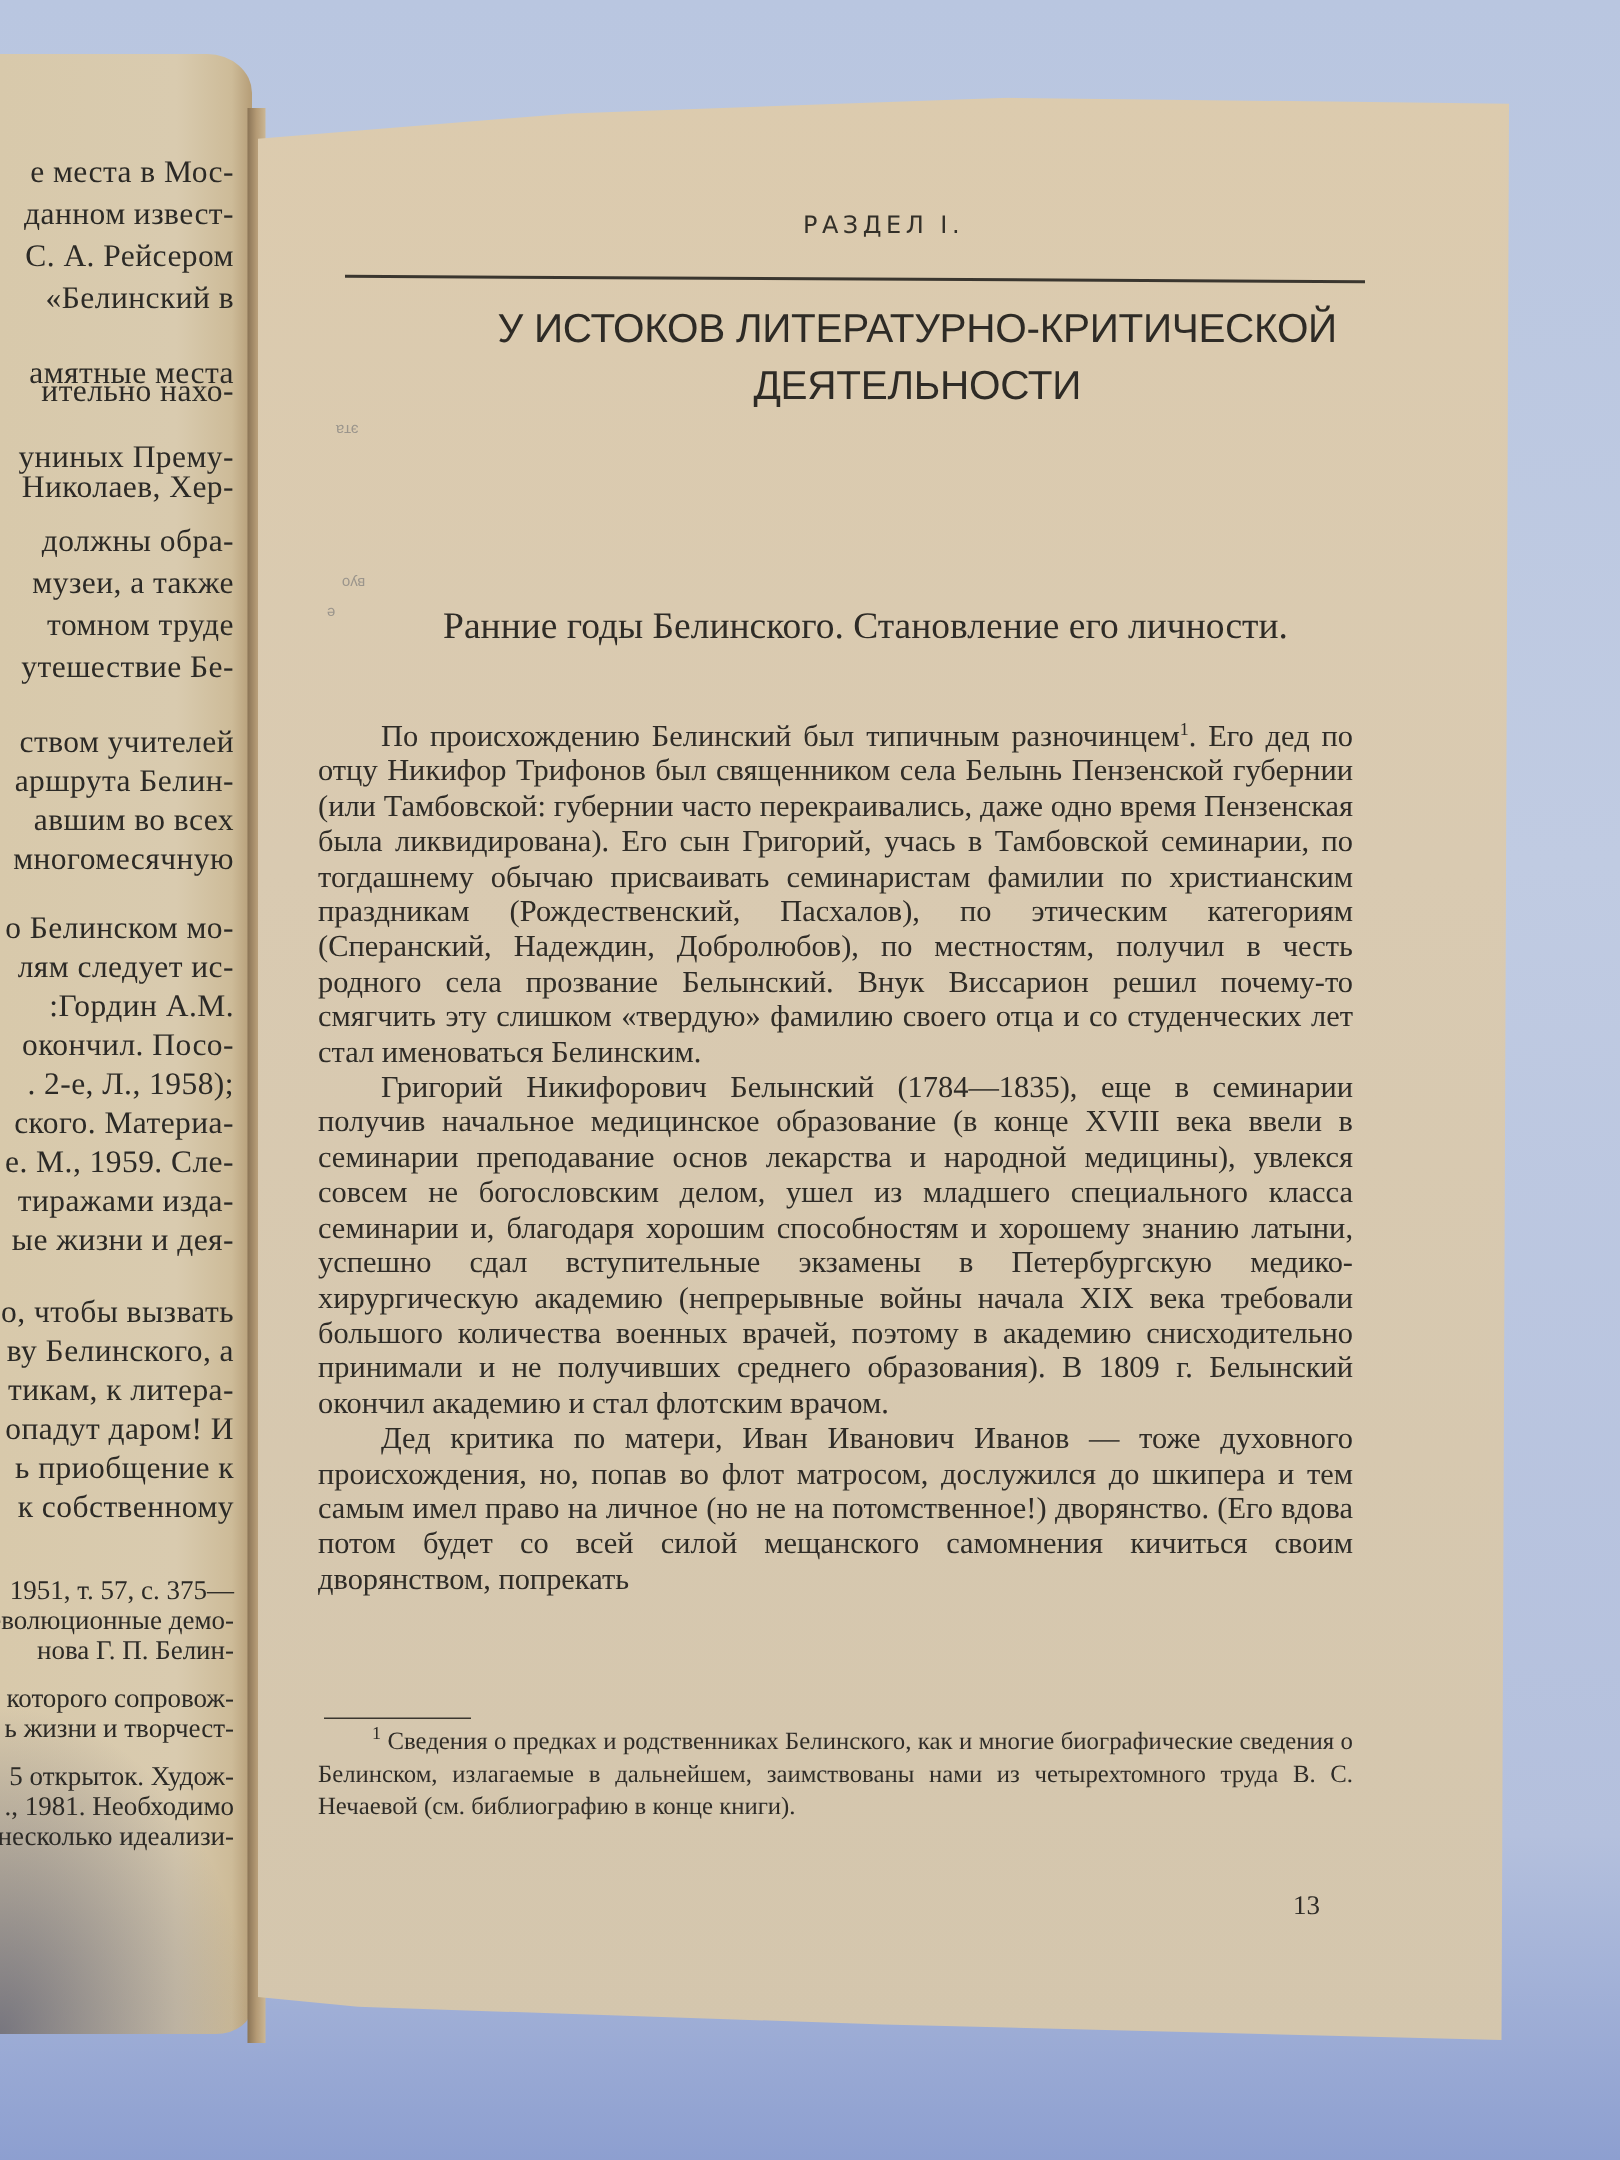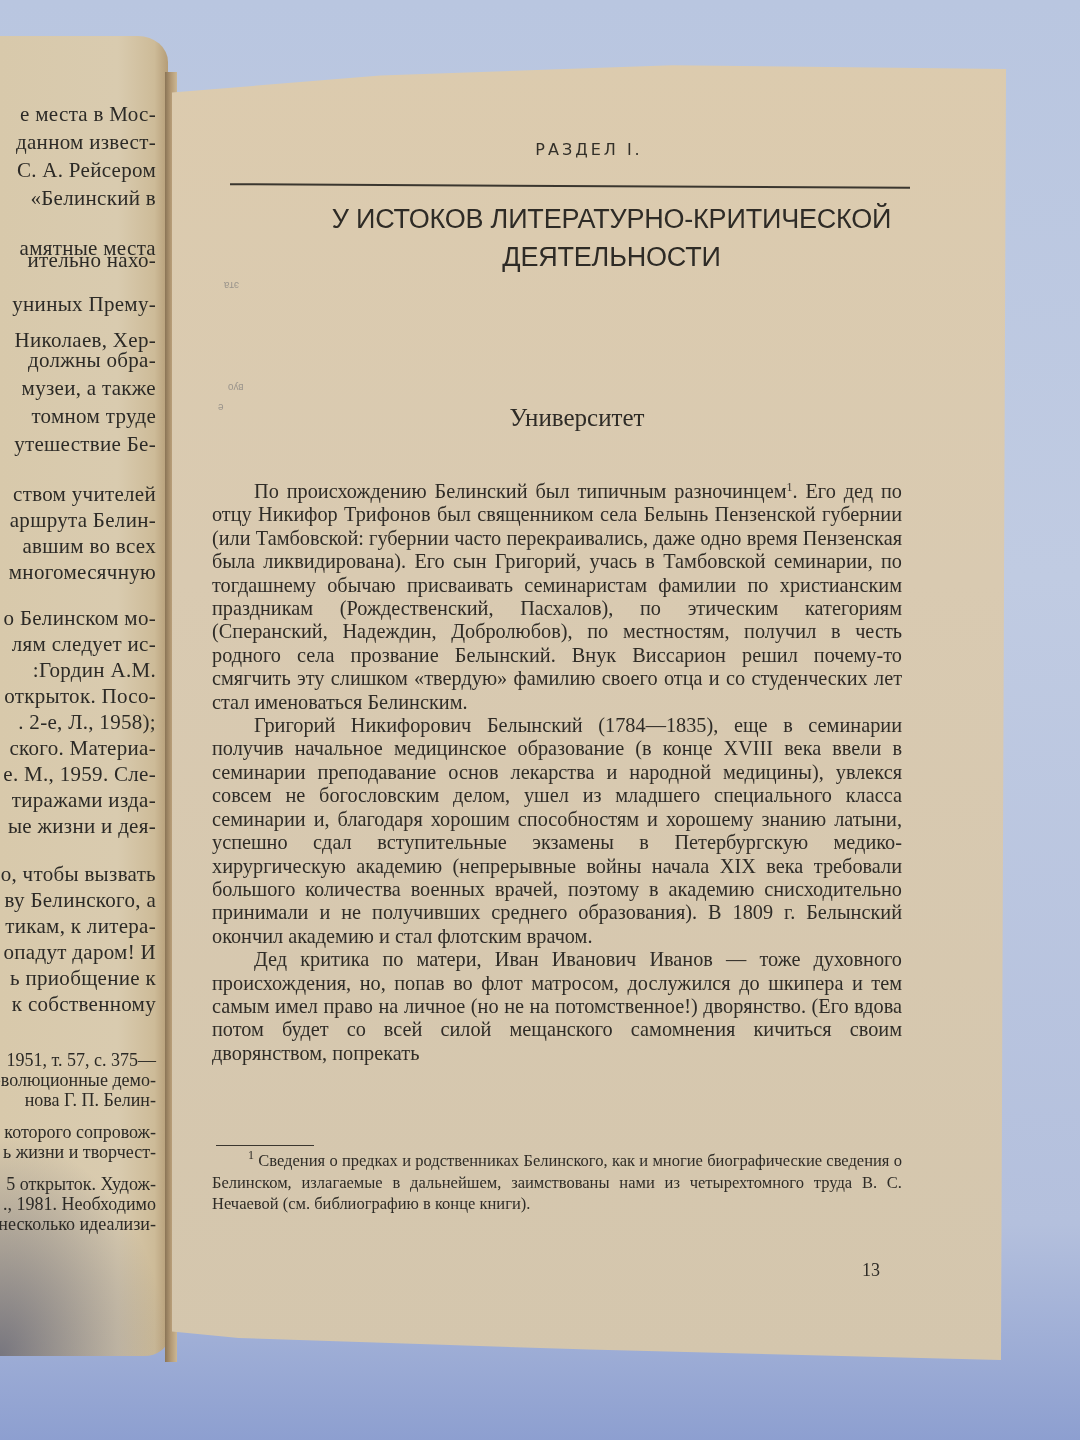--- a/index.html
+++ b/index.html
@@ -81,33 +81,33 @@
 
 <div class="left-page" id="left-page">
   <div class="shadow"></div>
 <div class="left-line" style="top: 66px;">е места в Мос-</div>
     <div class="left-line" style="top: 94px;">данном извест-</div>
     <div class="left-line" style="top: 122px;">С. А. Рейсером</div>
     <div class="left-line" style="top: 150px;">«Белинский в</div>
     <div class="left-line" style="top: 200px;">амятные места</div>
     <div class="left-line" style="top: 212px;">ительно нахо-</div>
     <div class="left-line" style="top: 256px;">униных Прему-</div>
-    <div class="left-line" style="top: 292px;">Николаев, Хер-</div>
+    <div class="left-line" style="top: 276px;">Николаев, Хер-</div>
     <div class="left-line" style="top: 312px;">должны обра-</div>
     <div class="left-line" style="top: 340px;">музеи, а также</div>
     <div class="left-line" style="top: 368px;">томном труде</div>
     <div class="left-line" style="top: 396px;">утешествие Бе-</div>
     <div class="left-line" style="top: 446px;">ством учителей</div>
     <div class="left-line" style="top: 472px;">аршрута Белин-</div>
     <div class="left-line" style="top: 498px;">авшим во всех</div>
     <div class="left-line" style="top: 524px;">многомесячную</div>
     <div class="left-line" style="top: 570px;">о Белинском мо-</div>
     <div class="left-line" style="top: 596px;">лям следует ис-</div>
     <div class="left-line" style="top: 622px;">:Гордин А.М.</div>
-    <div class="left-line" style="top: 648px;">открыток. Посо-</div>
+    <div class="left-line" style="top: 648px;">окончил. Посо-</div>
     <div class="left-line" style="top: 674px;">. 2-е, Л., 1958);</div>
     <div class="left-line" style="top: 700px;">ского. Материа-</div>
     <div class="left-line" style="top: 726px;">е. М., 1959. Сле-</div>
     <div class="left-line" style="top: 752px;">тиражами изда-</div>
     <div class="left-line" style="top: 778px;">ые жизни и дея-</div>
     <div class="left-line" style="top: 826px;">о, чтобы вызвать</div>
     <div class="left-line" style="top: 852px;">ву Белинского, а</div>
     <div class="left-line" style="top: 878px;">тикам, к литера-</div>
     <div class="left-line" style="top: 904px;">опадут даром! И</div>
     <div class="left-line" style="top: 930px;">ь приобщение к</div>
@@ -130,21 +130,21 @@
   <div class="chapter-title">
     <div>У ИСТОКОВ ЛИТЕРАТУРНО-КРИТИЧЕСКОЙ</div>
     <div>ДЕЯТЕЛЬНОСТИ</div>
   </div>
 
   <div class="pencil" style="left:52px; top:220px;">эта</div>
   <div class="pencil" style="left:56px; top:322px;">вуо</div>
   <div class="pencil" style="left:46px; top:342px;">е</div>
 
   <div class="subsection-title">
-    <div>Университет</div>
+    <div>Ранние годы Белинского. Становление его личности.</div>
   </div>
 
   <div class="body-text">
     <p><span>По происхождению Белинский был типичным разночинцем</span><sup>1</sup><span>. Его дед по отцу Никифор Трифонов был священником села Белынь Пензенской губернии (или Тамбовской: губернии часто перекраивались, даже одно время Пензенская была ликвидирована). Его сын Григорий, учась в Тамбовской семинарии, по тогдашнему обычаю присваивать семинаристам фамилии по христианским праздникам (Рождественский, Пасхалов), по этическим категориям (Сперанский, Надеждин, Добролюбов), по местностям, получил в честь родного села прозвание Белынский. Внук Виссарион решил почему-то смягчить эту слишком «твердую» фамилию своего отца и со студенческих лет стал именоваться Белинским.</span></p>
     <p>Григорий Никифорович Белынский (1784—1835), еще в семинарии получив начальное медицинское образование (в конце XVIII века ввели в семинарии преподавание основ лекарства и народной медицины), увлекся совсем не богословским делом, ушел из младшего специального класса семинарии и, благодаря хорошим способностям и хорошему знанию латыни, успешно сдал вступительные экзамены в Петербургскую медико-хирургическую академию (непрерывные войны начала XIX века требовали большого количества военных врачей, поэтому в академию снисходительно принимали и не получивших среднего образования). В 1809 г. Белынский окончил академию и стал флотским врачом.</p>
     <p>Дед критика по матери, Иван Иванович Иванов — тоже духовного происхождения, но, попав во флот матросом, дослужился до шкипера и тем самым имел право на личное (но не на потомственное!) дворянство. (Его вдова потом будет со всей силой мещанского самомнения кичиться своим дворянством, попрекать</p>
   </div>
 
   <div class="footnote-rule"></div>
   <div class="footnote">

